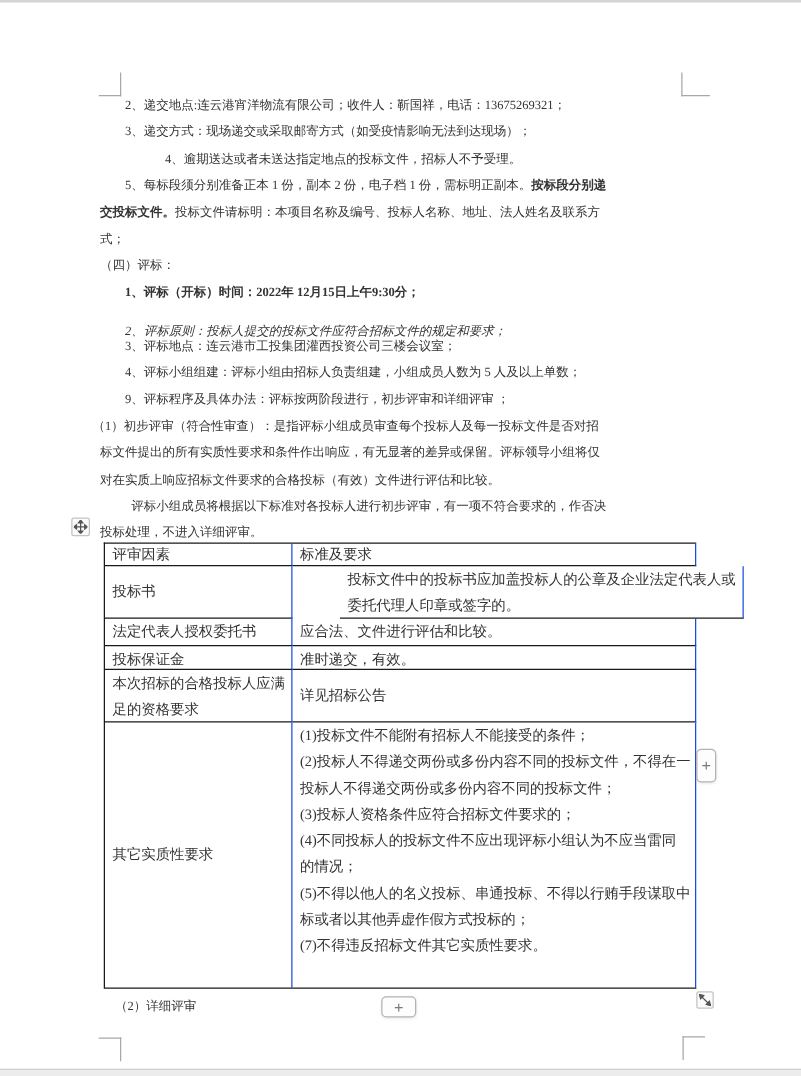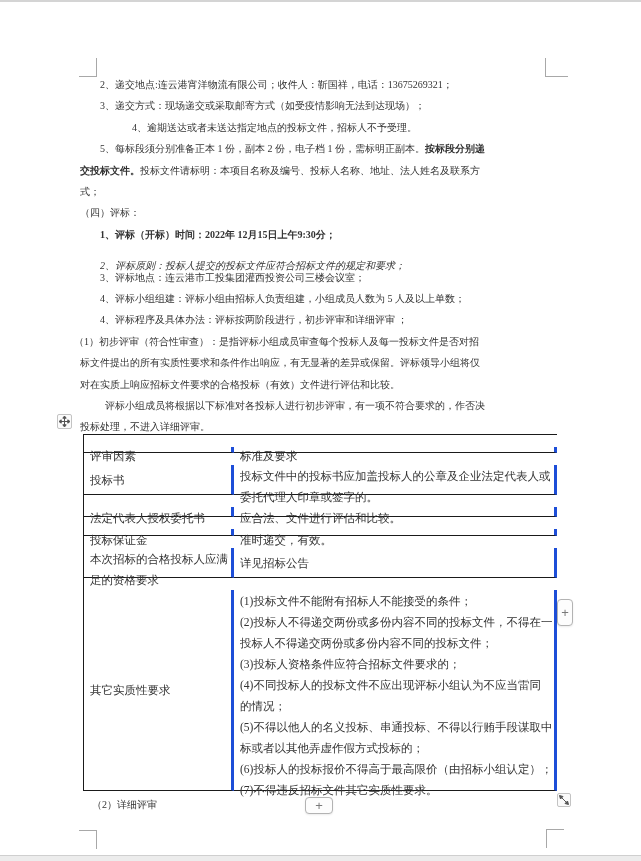--- a/index.html
+++ b/index.html
@@ -25,22 +25,22 @@
   .doc-line .b{font-weight:700;}
   .closing-line{position:absolute;left:92px;top:798px;font-size:10px;white-space:nowrap;}
 
   
   #review-table{
     position:absolute;left:83px;top:434px;width:474px;
     border-top:1px solid #1a1a1a;border-left:1px solid #1a1a1a;
     box-sizing:border-box;font-size:11.5px;
   }
   .trow{display:flex;width:473px;}
-  .tcell{box-sizing:border-box;border-right:3px solid #1d4ed8;border-bottom:1px solid #1a1a1a;
-         padding:1px 6px 0 6px;overflow:visible;margin-top:12px;}
+  .tcell{box-sizing:border-box;border-right:1px solid #1d4ed8;border-bottom:1px solid #1a1a1a;
+         padding:1px 6px 0 6px;overflow:visible;}
   .tcell.c1{width:150px;flex:0 0 150px;}
   .tcell.c2{width:323px;flex:0 0 323px;}
   .tcell.vcenter{display:flex;flex-direction:column;justify-content:center;}
   .cline{white-space:nowrap;line-height:21px;}
   .cline.hdr{line-height:17px;}
 
   
   .move-handle{
     position:absolute;left:57px;top:414px;width:15px;height:15px;
     border:1px solid #c3c3c3;background:#fbfbfb;border-radius:2px;
@@ -76,21 +76,21 @@
     <div class="doc-line" style="left: 100px; top: 99.4px;"><span>3、递交方式：现场递交或采取邮寄方式（如受疫情影响无法到达现场）；</span></div>
     <div class="doc-line" style="left: 100px; top: 120.8px; margin-left: 32px;"><span>4、逾期送达或者未送达指定地点的投标文件，招标人不予受理。</span></div>
     <div class="doc-line" style="left: 100px; top: 142.2px;"><span>5、每标段须分别准备正本 1 份，副本 2 份，电子档 1 份，需标明正副本。</span><span class="b">按标段分别递</span></div>
     <div class="doc-line" style="left: 80px; top: 163.6px;"><span class="b">交投标文件。</span><span>投标文件请标明：本项目名称及编号、投标人名称、地址、法人姓名及联系方</span></div>
     <div class="doc-line" style="left: 80px; top: 185px;"><span>式；</span></div>
     <div class="doc-line" style="left: 80px; top: 206.4px;"><span>（四）评标：</span></div>
     <div class="doc-line" style="left: 100px; top: 227.8px;"><span class="b">1、评标（开标）时间：2022年 12月15日上午9:30分；</span></div>
     <div class="doc-line" style="left: 100px; top: 259px; font-style: italic;"><span>2、评标原则：投标人提交的投标文件应符合招标文件的规定和要求；</span></div>
     <div class="doc-line" style="left: 100px; top: 270.6px;"><span>3、评标地点：连云港市工投集团灌西投资公司三楼会议室；</span></div>
     <div class="doc-line" style="left: 100px; top: 292px;"><span>4、评标小组组建：评标小组由招标人负责组建，小组成员人数为 5 人及以上单数；</span></div>
-    <div class="doc-line" style="left: 100px; top: 313.4px;"><span>4、评标程序及具体办法：评标按两阶段进行，初步评审和详细评审 ；</span></div>
+    <div class="doc-line" style="left: 100px; top: 313.4px;"><span>9、评标程序及具体办法：评标按两阶段进行，初步评审和详细评审 ；</span></div>
     <div class="doc-line" style="left: 74px; top: 334.8px;"><span>（1）初步评审（符合性审查）：是指评标小组成员审查每个投标人及每一投标文件是否对招</span></div>
     <div class="doc-line" style="left: 80px; top: 356.2px;"><span>标文件提出的所有实质性要求和条件作出响应，有无显著的差异或保留。评标领导小组将仅</span></div>
     <div class="doc-line" style="left: 80px; top: 377.6px;"><span>对在实质上响应招标文件要求的合格投标（有效）文件进行评估和比较。</span></div>
     <div class="doc-line" style="left: 105px; top: 399px;"><span>评标小组成员将根据以下标准对各投标人进行初步评审，有一项不符合要求的，作否决</span></div>
     <div class="doc-line" style="left: 80px; top: 420.4px;"><span>投标处理，不进入详细评审。</span></div>
   </div>
 
 <div class="move-handle">
   <svg width="11" height="11" viewBox="0 0 11 11">
     <g stroke="#555" stroke-width="1" fill="#555">
@@ -106,21 +106,21 @@
 
 <div id="review-table">
   <div class="trow" style="height:18px">
     <div class="tcell c1">
       <div class="cline hdr">评审因素</div>
     </div>
     <div class="tcell c2">
       <div class="cline hdr">标准及要求</div>
     </div>
   </div>
-<div class="trow" style="height: 42px;">
+<div class="trow" style="height: 42px; gap: 38px;">
       <div class="tcell c1 vcenter">
         <div class="cline">投标书</div>
       </div>
       <div class="tcell c2">
         <div class="cline">投标文件中的投标书应加盖投标人的公章及企业法定代表人或</div>
         <div class="cline">委托代理人印章或签字的。</div>
       </div>
     </div>
     <div class="trow" style="height: 22px;">
       <div class="tcell c1">
@@ -153,21 +153,20 @@
       </div>
       <div class="tcell c2">
         <div class="cline">(1)投标文件不能附有招标人不能接受的条件；</div>
         <div class="cline">(2)投标人不得递交两份或多份内容不同的投标文件，不得在一</div>
         <div class="cline">投标人不得递交两份或多份内容不同的投标文件；</div>
         <div class="cline">(3)投标人资格条件应符合招标文件要求的；</div>
         <div class="cline">(4)不同投标人的投标文件不应出现评标小组认为不应当雷同</div>
         <div class="cline">的情况；</div>
         <div class="cline">(5)不得以他人的名义投标、串通投标、不得以行贿手段谋取中</div>
         <div class="cline">标或者以其他弄虚作假方式投标的；</div>
-        <div class="cline">(6)投标人的投标报价不得高于最高限价（由招标小组认定）；</div>
         <div class="cline">(7)不得违反招标文件其它实质性要求。</div>
       </div>
     </div>
   </div>
 
 <div class="plus-btn right">
   <span>+</span>
 </div>
 
 <div class="plus-btn bottom">

